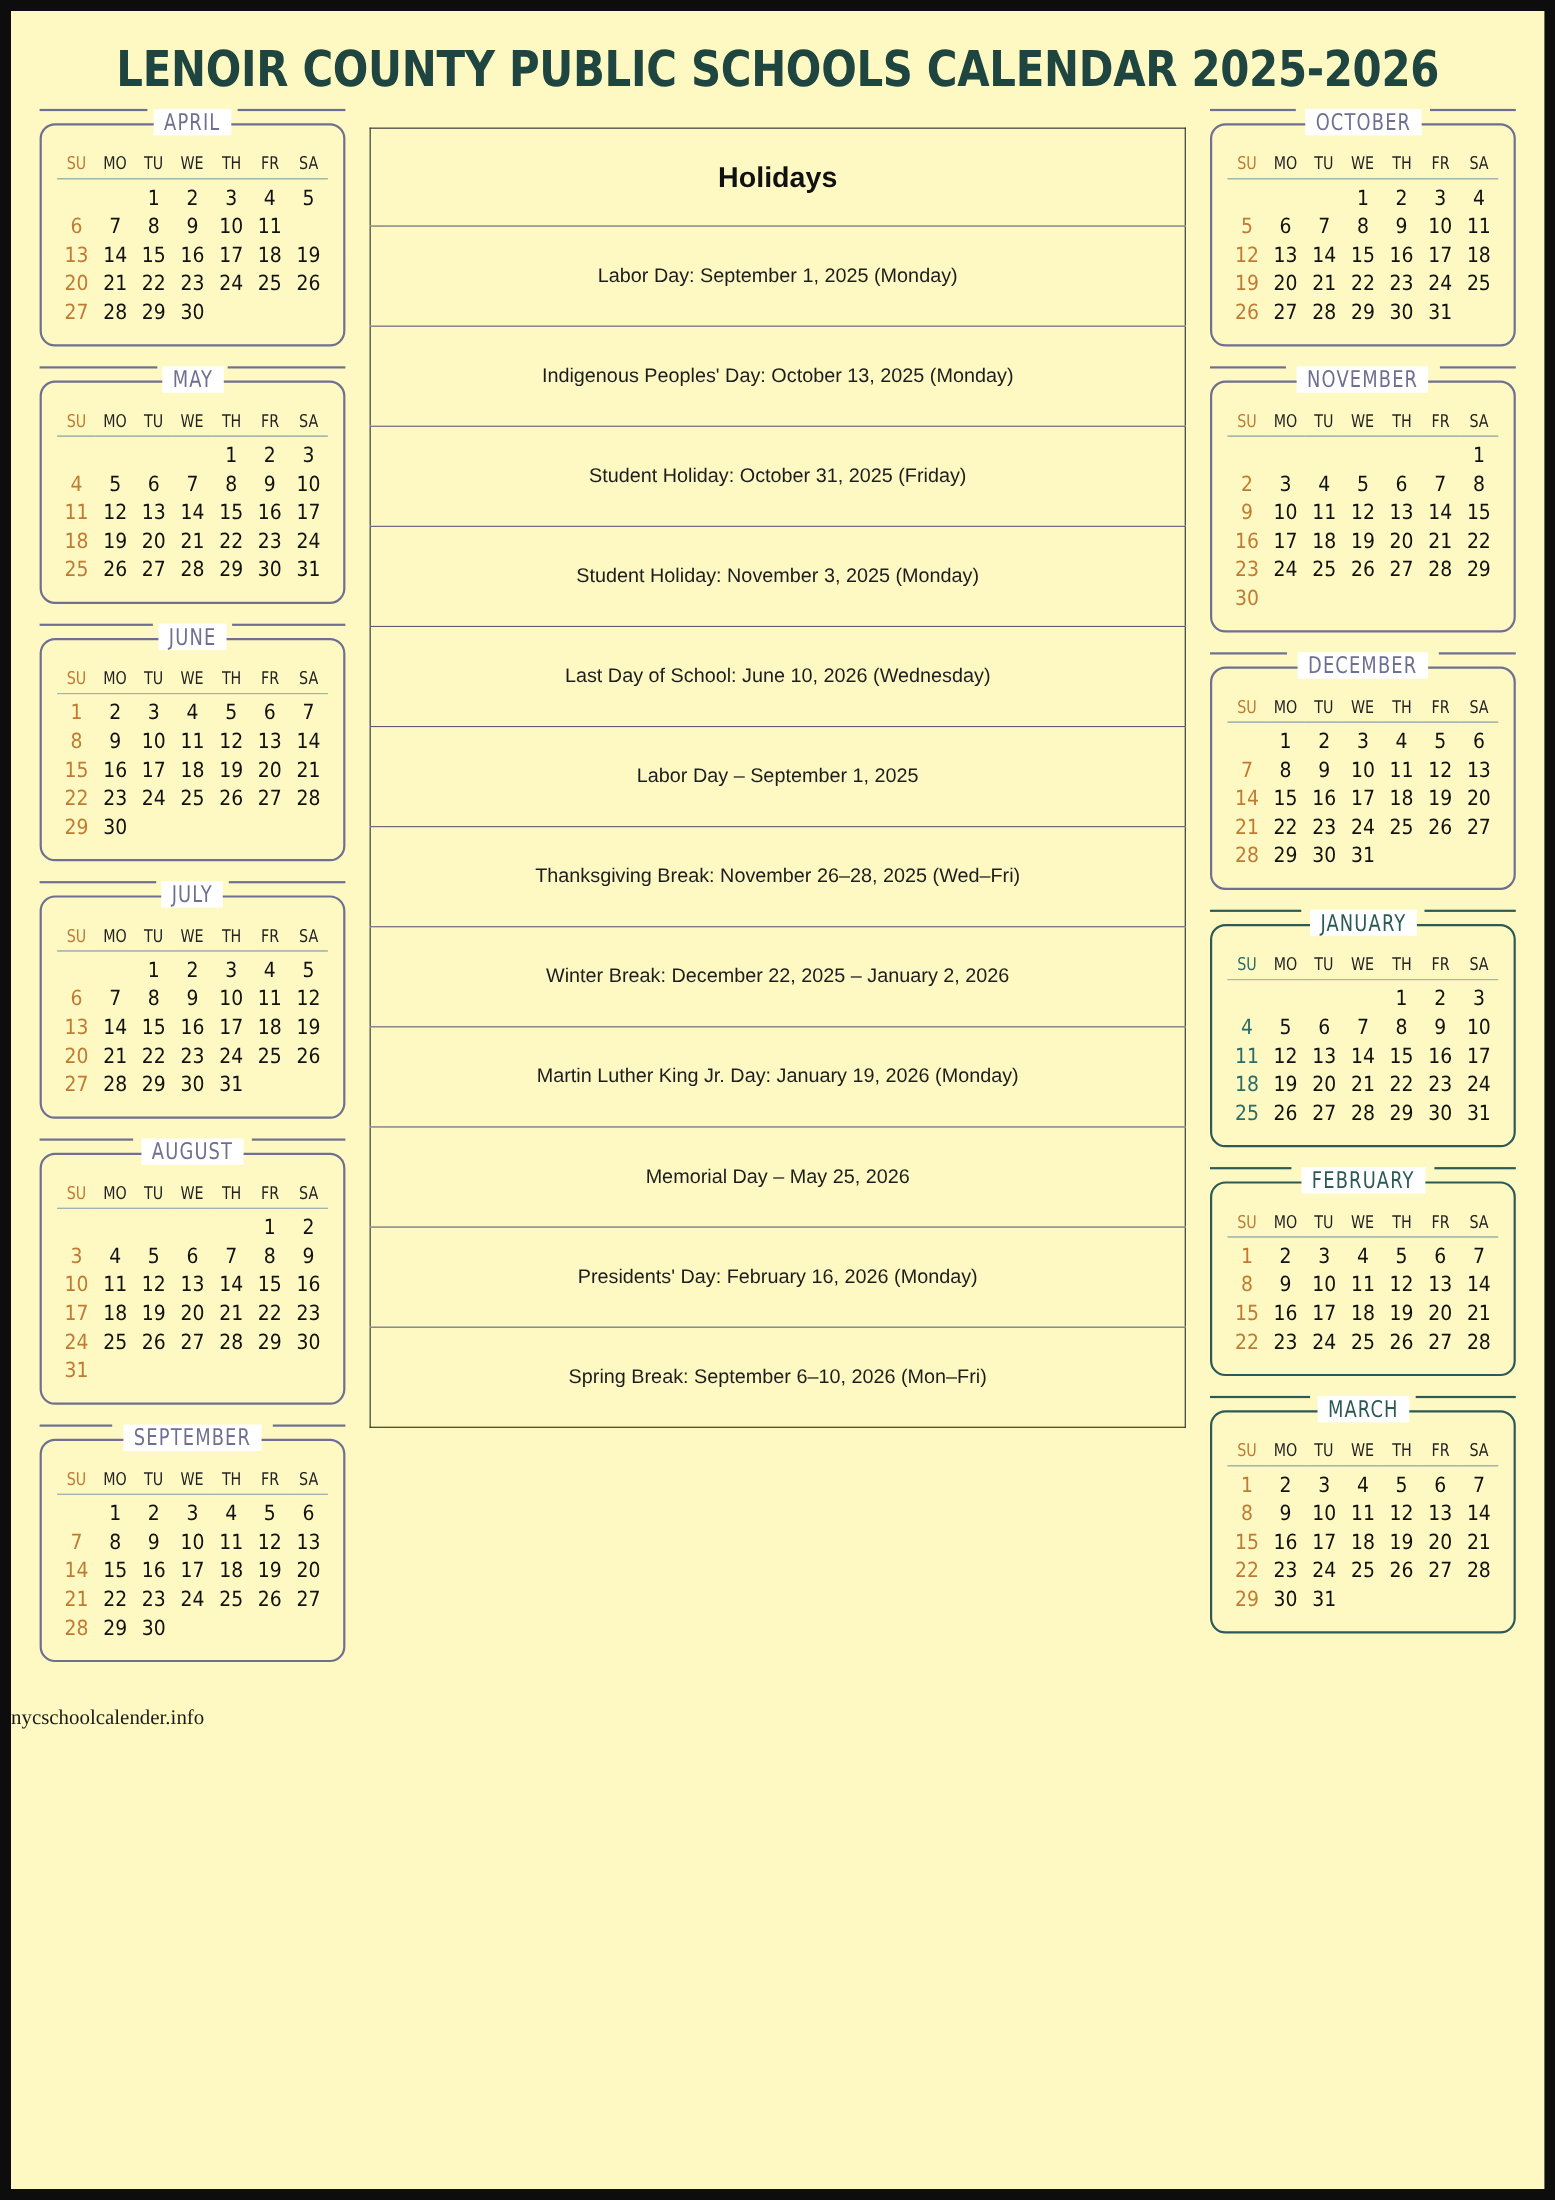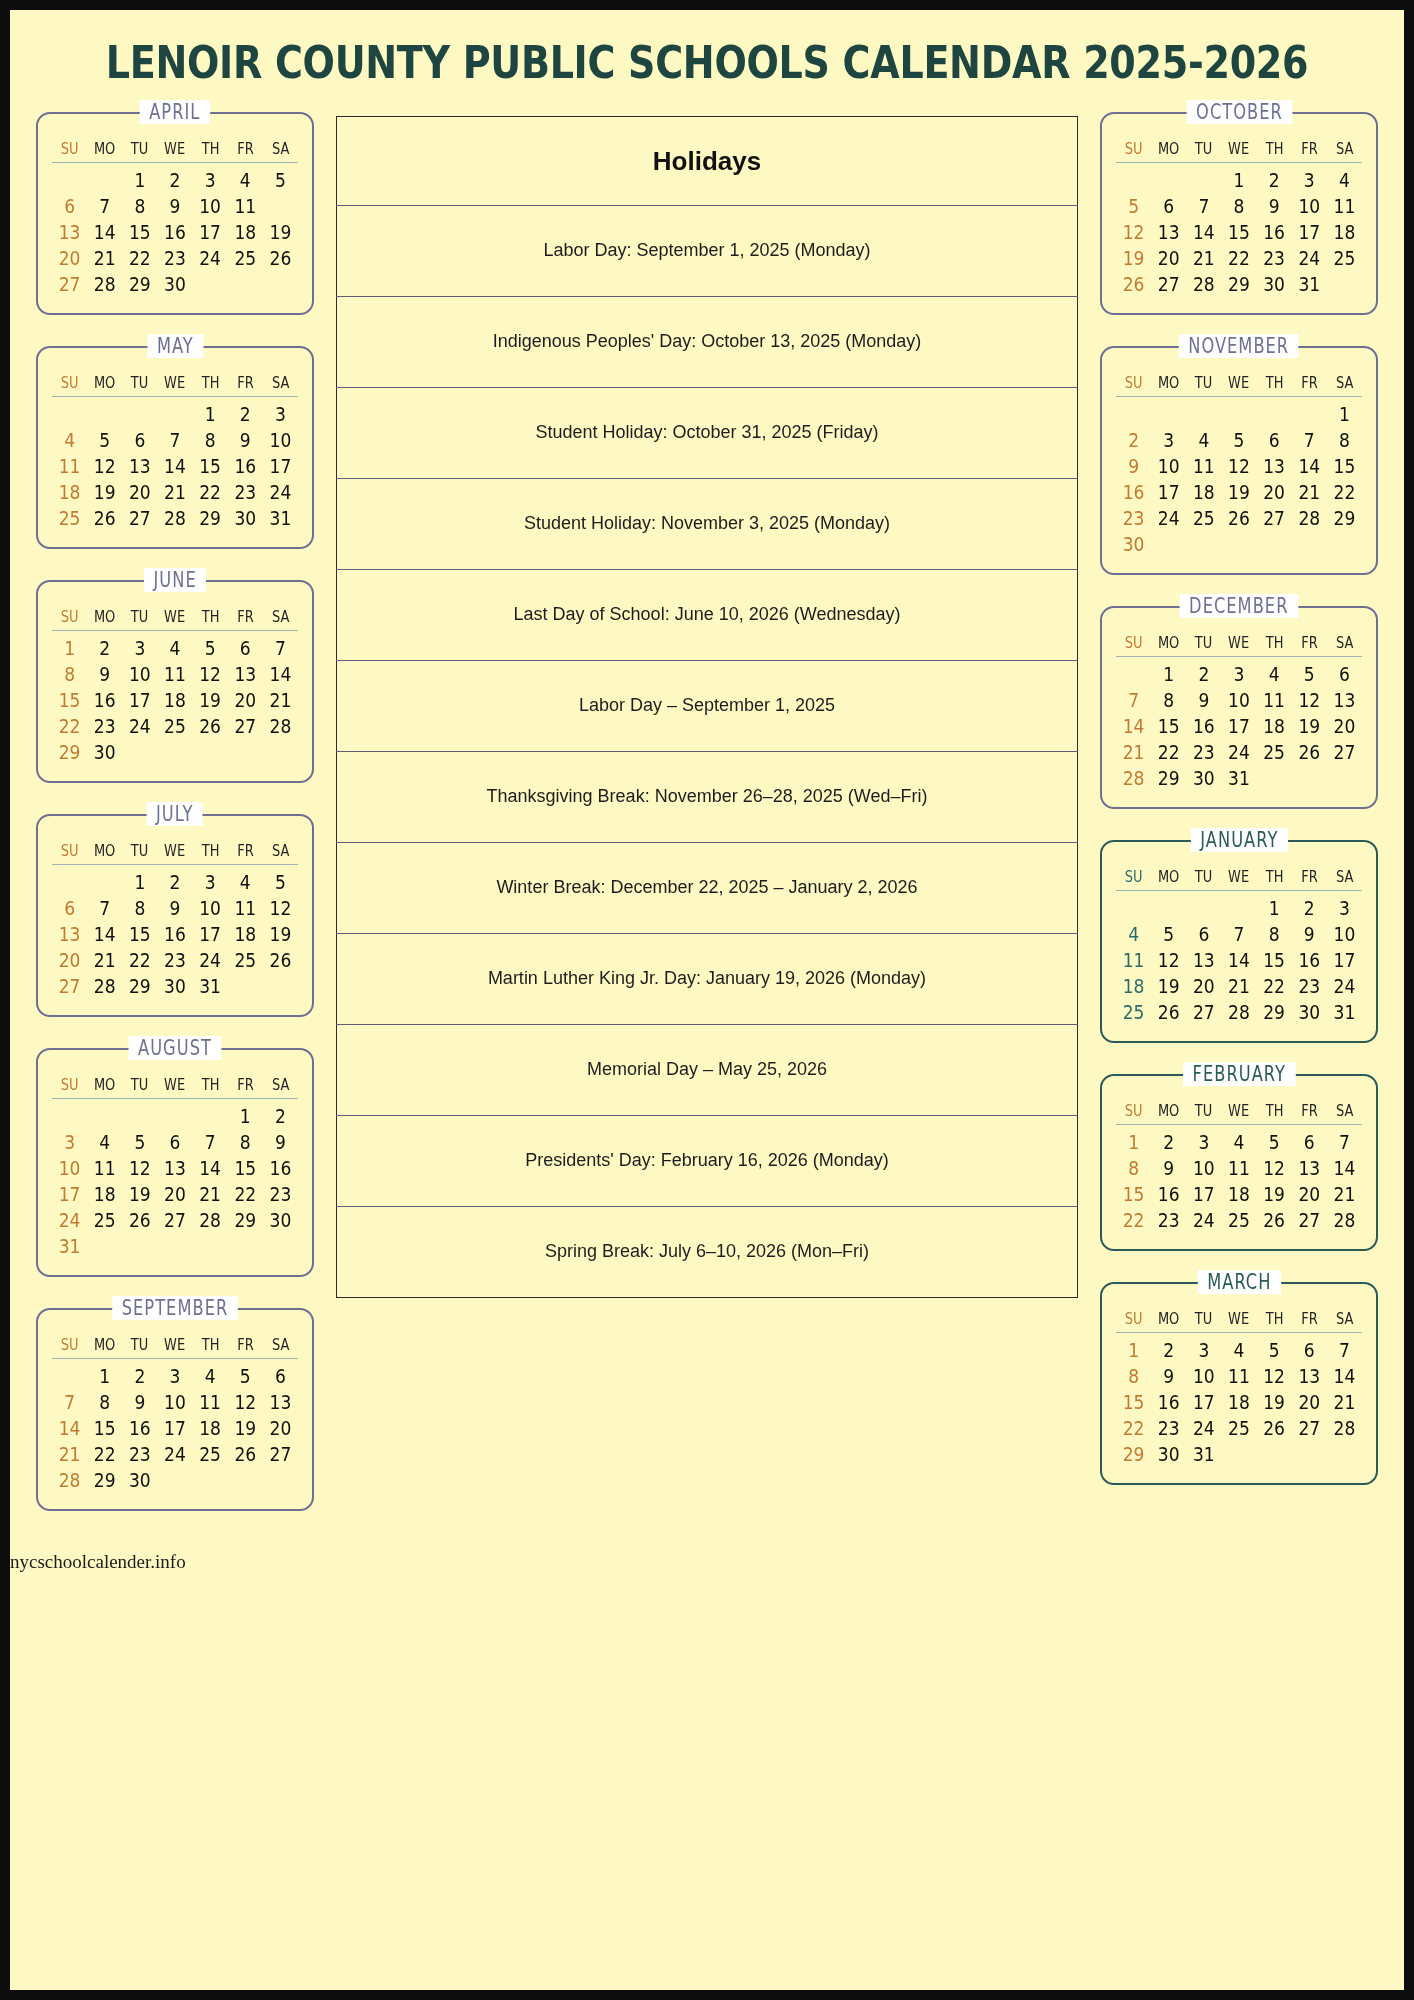--- a/index.html
+++ b/index.html
@@ -58,24 +58,23 @@
 
   
   .month-block {
     position: relative;
     margin-bottom: 18px;
   }
   .month-title-row {
     position: relative;
     height: 26px;
     display: flex;
-    align-items: center;
+    align-items: flex-start;
     justify-content: center;
     z-index: 3;
-    flex-direction: column;
   }
   .mt-line {
     flex: 1 1 auto;
     height: 2px;
     background: #6f6f92;
   }
   .mt-text {
     font-family: "Liberation Sans Narrow", "DejaVu Sans Condensed", "Liberation Sans", sans-serif;
     font-size: 21px;
     letter-spacing: 1.2px;
@@ -635,21 +634,21 @@
             <tr>
               <td>Martin Luther King Jr. Day: January 19, 2026 (Monday)</td>
             </tr>
             <tr>
               <td>Memorial Day – May 25, 2026</td>
             </tr>
             <tr>
               <td>Presidents' Day: February 16, 2026 (Monday)</td>
             </tr>
             <tr>
-              <td>Spring Break: July 6–10, 2026 (Mon–Fri)</td>
+              <td>Spring Break: September 6–10, 2026 (Mon–Fri)</td>
             </tr>
           </tbody>
       </table>
     </div>
 
     <div class="col-right">
         <div class="month-block">
           <div class="month-title-row">
             <span class="mt-line"></span>
             <span class="mt-text">OCTOBER</span>

